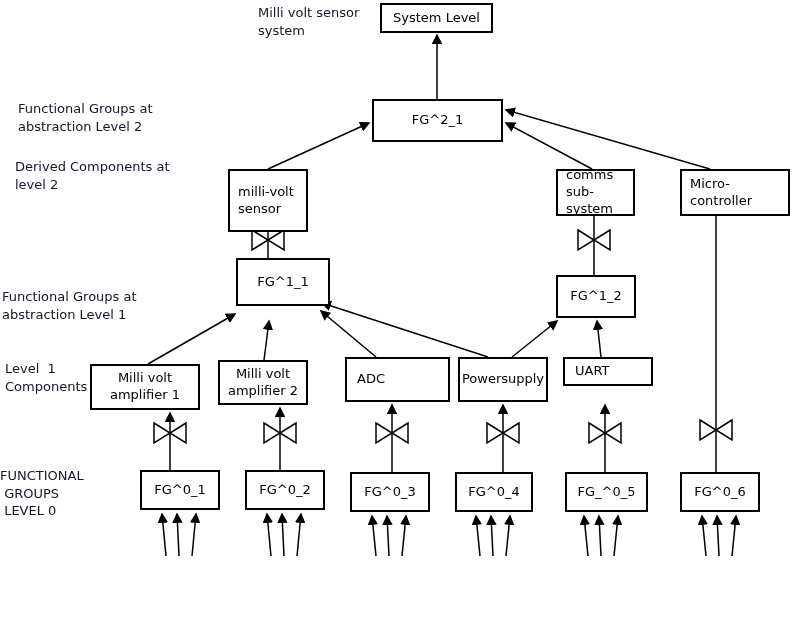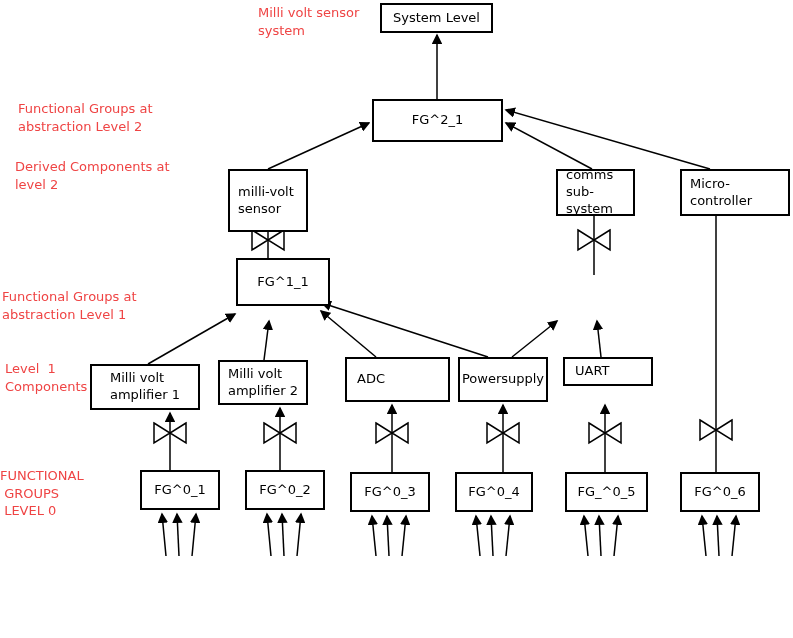--- a/index.html
+++ b/index.html
@@ -3,28 +3,28 @@
 <meta charset="utf-8">
 <style>
   * { margin:0; padding:0; box-sizing:border-box; }
   html,body { background:#fff; }
   body { font-family:"DejaVu Sans", sans-serif; color:#000; }
   #canvas { position:relative; width:793px; height:638px; background:#fff; overflow:hidden; }
   svg.edges { position:absolute; left:0; top:0; }
   .box {
     position:absolute; border:2px solid #000; background:#fff;
     display:flex; align-items:center; justify-content:center;
-    font-size:13px; line-height:1.3;
+    text-align:center; font-size:13px; line-height:1.3;
     white-space:pre-wrap; color:#000;
   }
   .box.left { justify-content:flex-start; text-align:left; padding-left:8px; }
   .box.pl10 { padding-left:10px; }
   .side-label {
     position:absolute; font-size:13px; line-height:1.35;
-    white-space:pre-wrap; color:#ef4444;
+    white-space:pre-wrap; color:#0f172a;
   }
 </style>
 </head>
 <body>
 
 <div id="canvas">
 
   <svg class="edges" width="793" height="638" viewBox="0 0 793 638">
     <defs>
       <marker id="arrow" viewBox="0 0 10 10" refX="8.5" refY="5" markerWidth="7" markerHeight="7" orient="auto">
@@ -97,20 +97,21 @@
   <div class="box" style="left:372px;top:99px;width:131px;height:43px">FG^2_1</div>
 
   <div class="box left" style="left:228px;top:169px;width:80px;height:63px">milli-volt
 sensor</div>
   <div class="box left" style="left:556px;top:169px;width:79px;height:47px">comms
 sub-system</div>
   <div class="box left" style="left:680px;top:169px;width:110px;height:47px">Micro-
 controller</div>
 
   <div class="box" style="left:236px;top:258px;width:94px;height:48px">FG^1_1</div>
+  <div class="box" style="left:556px;top:275px;width:80px;height:43px">FG^1_2</div>
 
   <div class="box" style="left:90px;top:364px;width:110px;height:46px">Milli volt
 amplifier 1</div>
   <div class="box" style="left:218px;top:360px;width:90px;height:45px">Milli volt
 amplifier 2</div>
   <div class="box" style="left:458px;top:357px;width:90px;height:45px">Powersupply</div>
   <div class="box left pl10" style="left:345px;top:357px;width:105px;height:45px">ADC</div>
   <div class="box left pl10" style="left:563px;top:357px;width:90px;height:29px">UART</div>
 
   <div class="box" style="left:140px;top:470px;width:80px;height:40px">FG^0_1</div>

